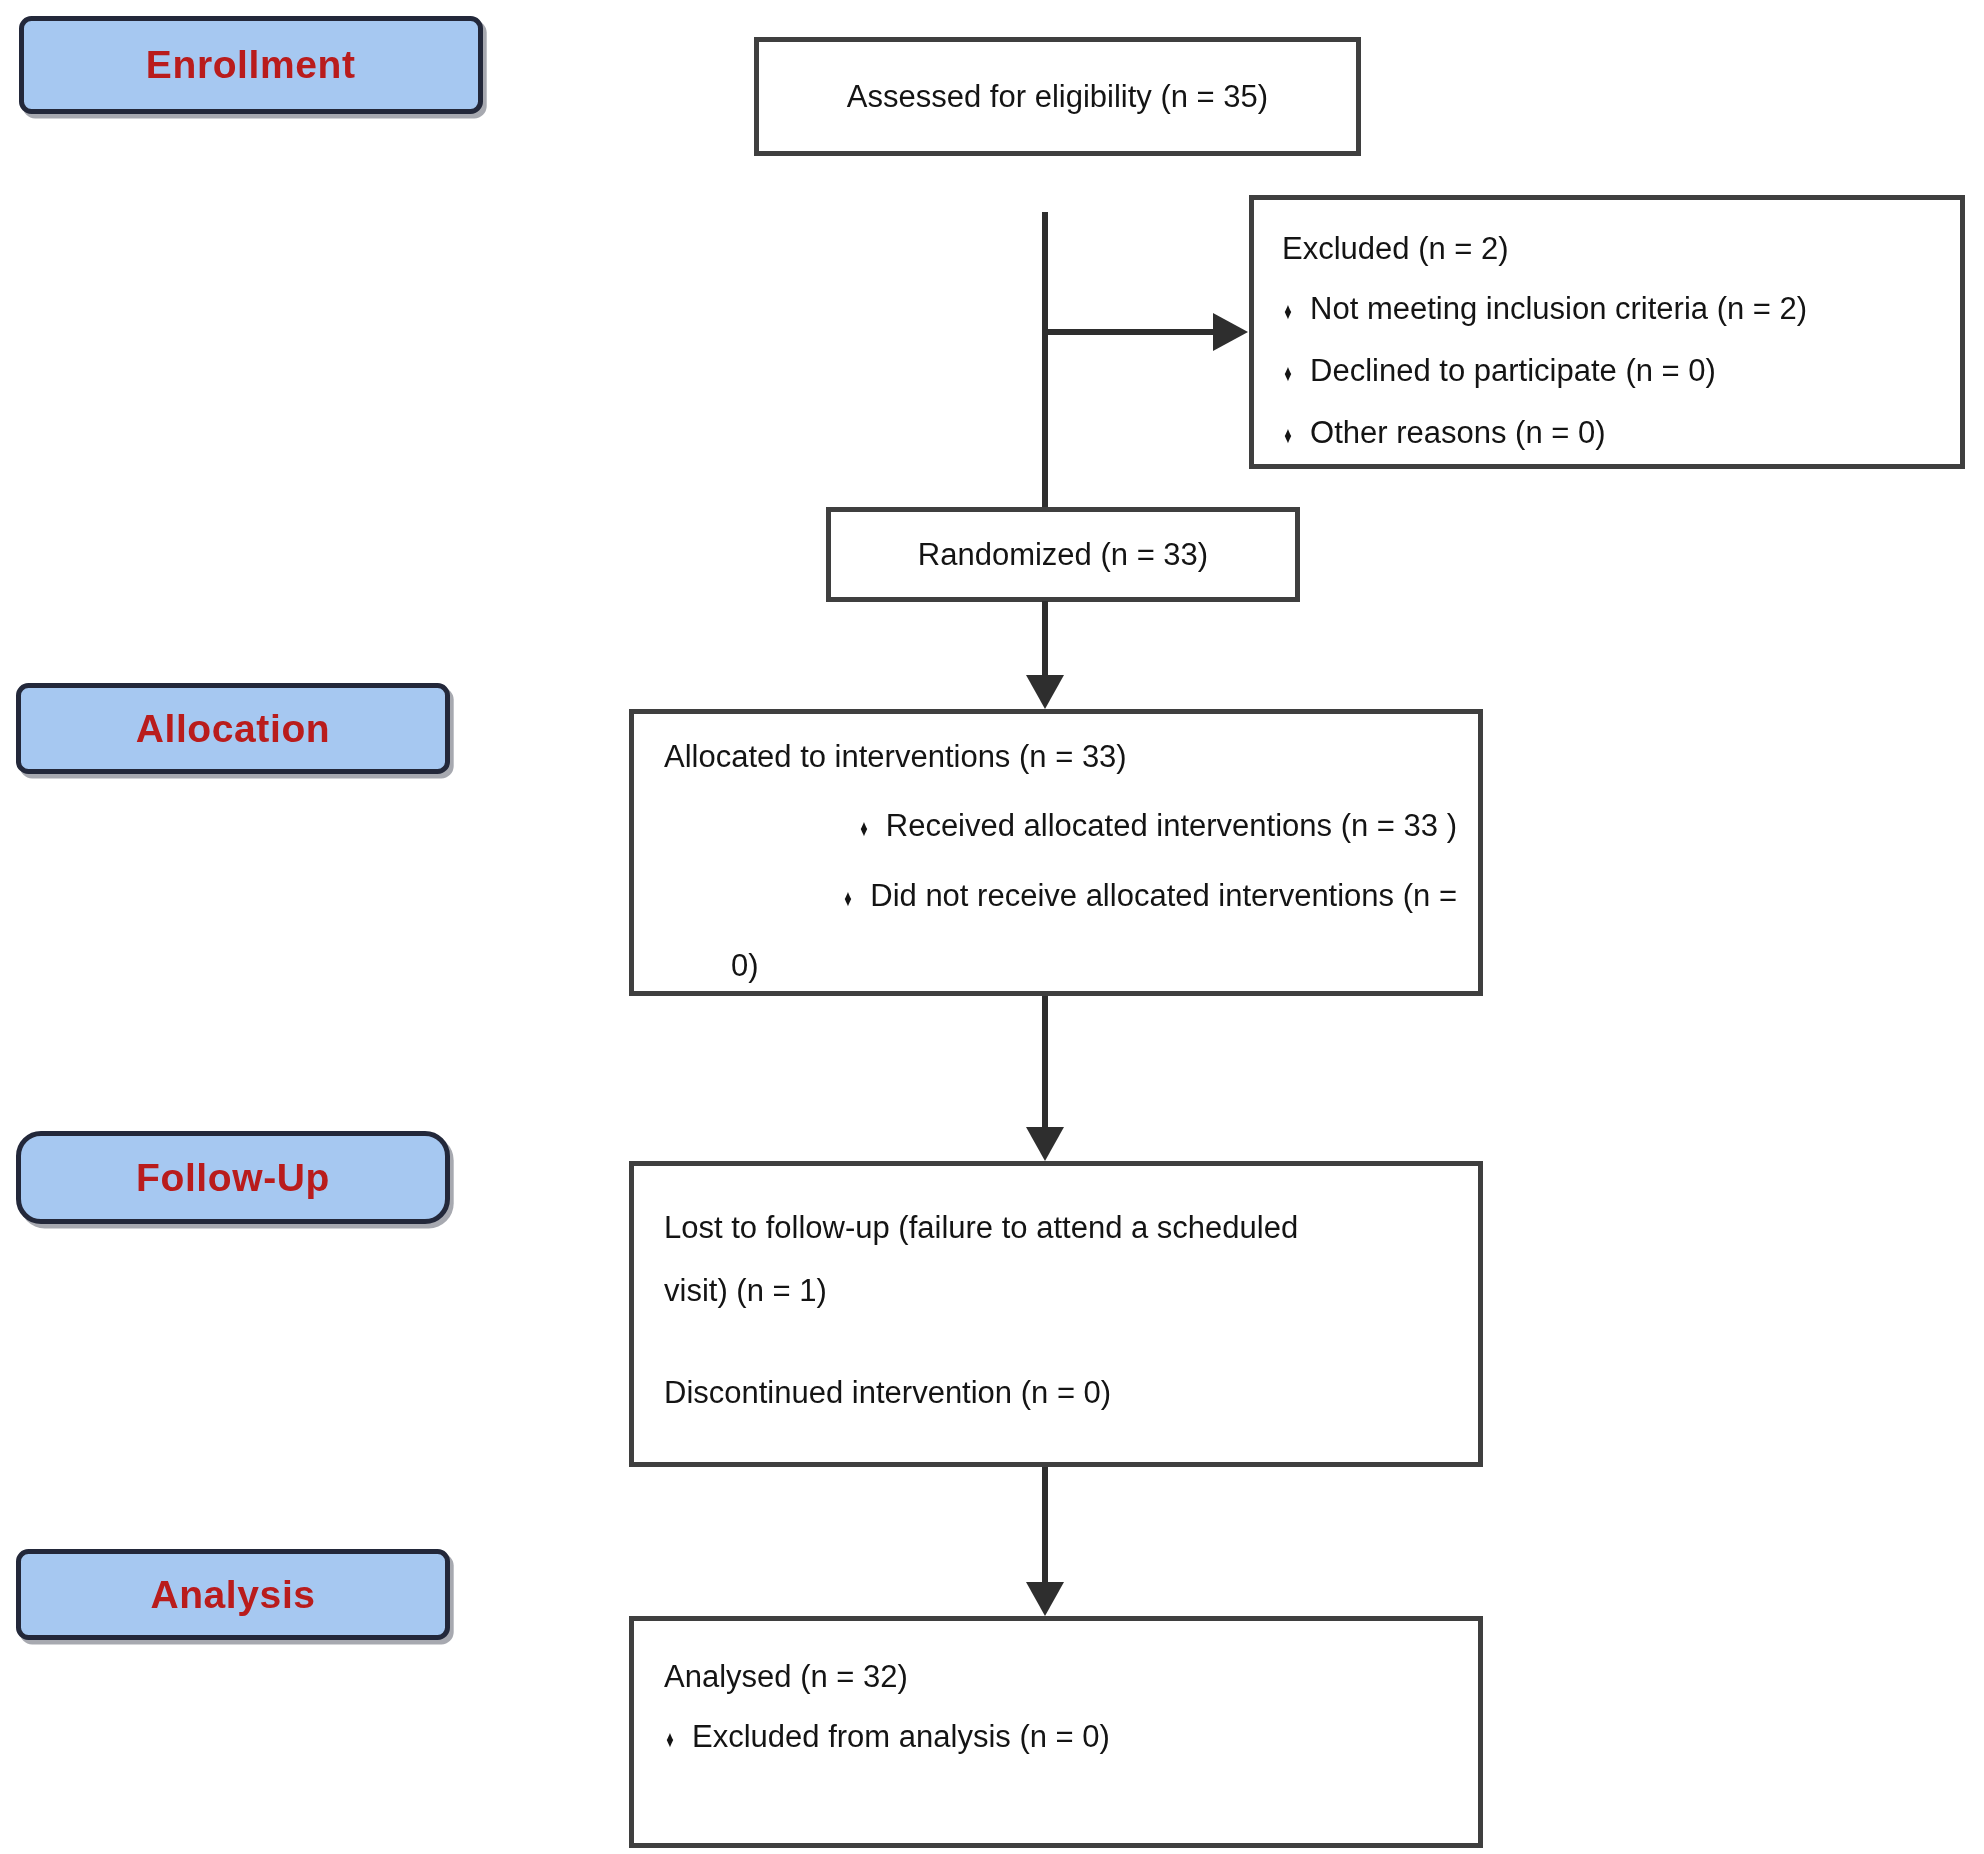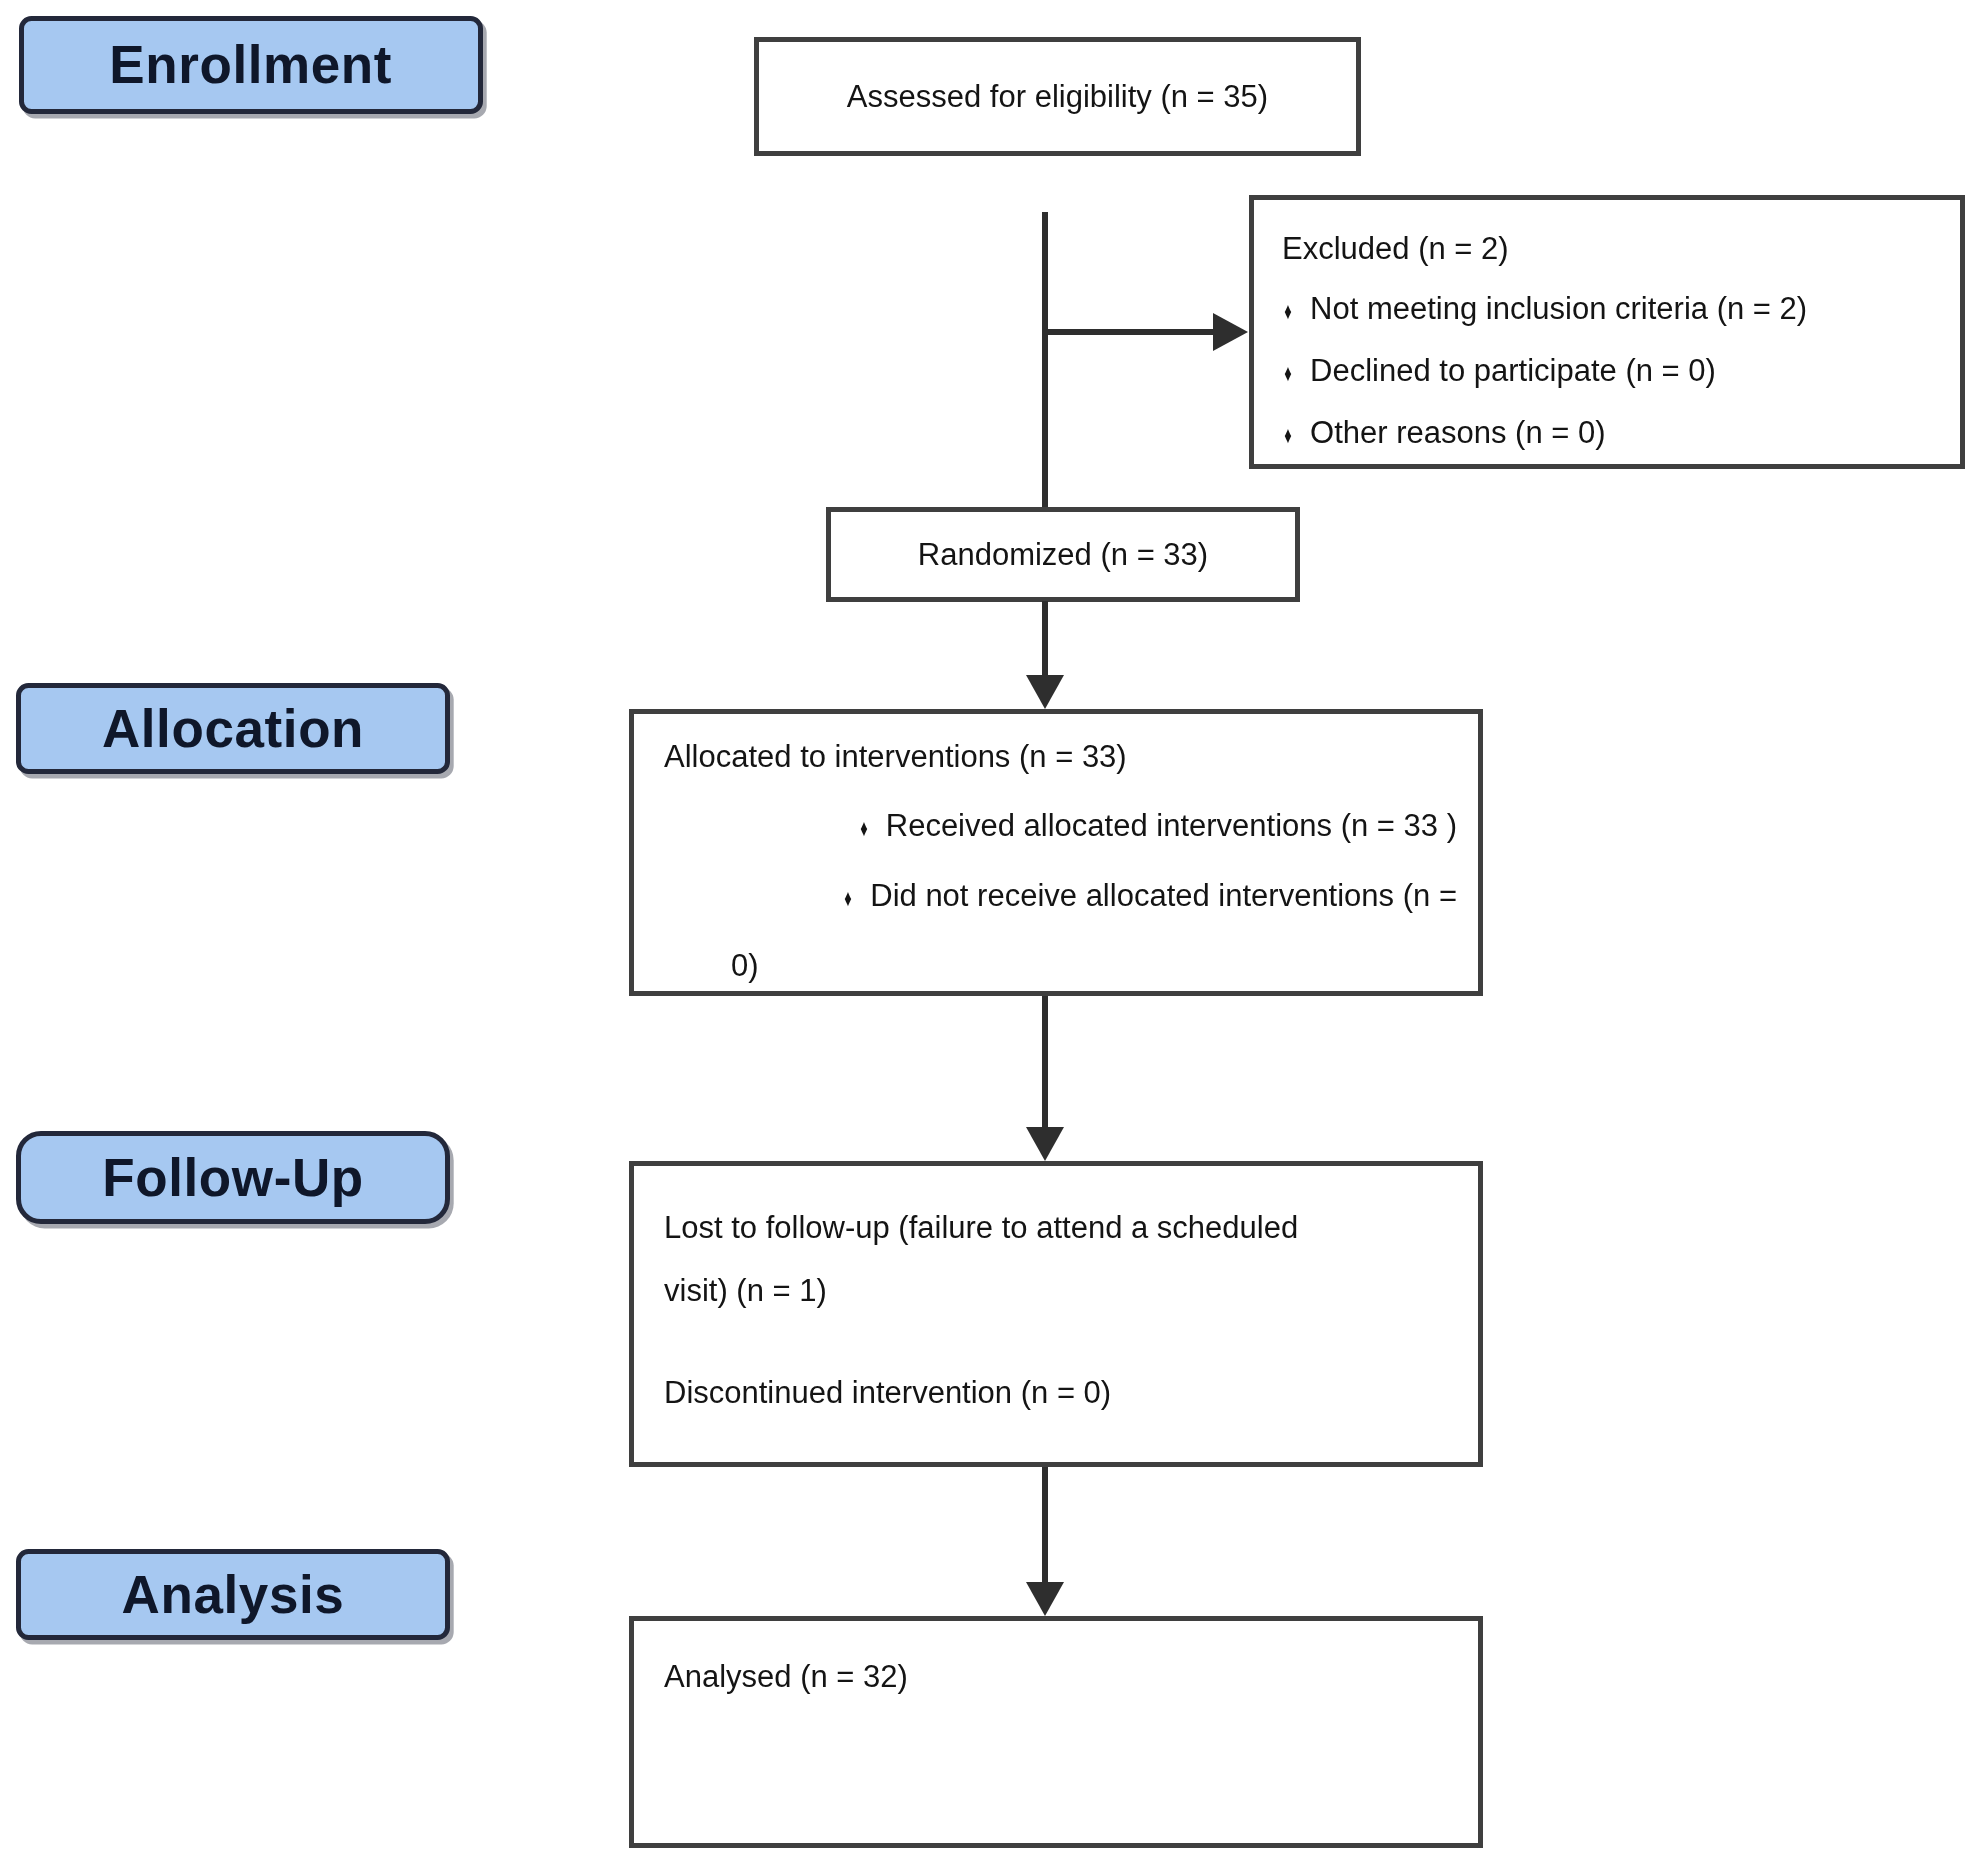--- a/index.html
+++ b/index.html
@@ -22,22 +22,22 @@
   .stage {
     position: absolute;
     box-sizing: border-box;
     background: #a6c8f1;
     border: 5px solid #23283a;
     border-radius: 12.4px;
     box-shadow: 3.7px 4.4px 0 rgba(35, 40, 58, 0.40);
     display: flex;
     align-items: center;
     justify-content: center;
-    color: #0f172a;
-    font-size: 53px;
+    color: #b91c1c;
+    font-size: 39px;
     font-weight: bold;
     letter-spacing: 0.6px;
   }
   #stage-enrollment { left: 18.7px;  top: 15.6px;   width: 464px; height: 98px; }
   #stage-allocation { left: 16px;  top: 683px; width: 434px; height: 91px; }
   #stage-followup   { left: 16px;  top: 1131px; width: 434px; height: 93px; border-radius: 25px; }
   #stage-analysis   { left: 16px;  top: 1549px; width: 434px; height: 91px; }
 
   
   .flow-box {
@@ -156,20 +156,23 @@
   </div>
 
   <div class="flow-box" id="box-followup">
     <div class="line">Lost to follow-up (failure to attend a scheduled</div>
     <div class="line">visit) (n = 1)</div>
     <div class="line para2">Discontinued intervention (n = 0)</div>
   </div>
 
   <div class="flow-box" id="box-analysed">
     <div class="box-title">Analysed (n = 32)</div>
+    <div class="bullet-row">
+      <span class="bullet-icon">♦</span><span class="bullet-text">Excluded from analysis (n = 0)</span>
+    </div>
   </div>
 
   <div class="vline" id="vline-a"></div>
   <div class="hline" id="hline-branch"></div>
   <div class="arrowhead-right" id="arrowhead-branch"></div>
 
   <div class="vline" id="vline-b"></div>
   <div class="arrowhead-down" id="arrowhead-b"></div>
 
   <div class="vline" id="vline-c"></div>

